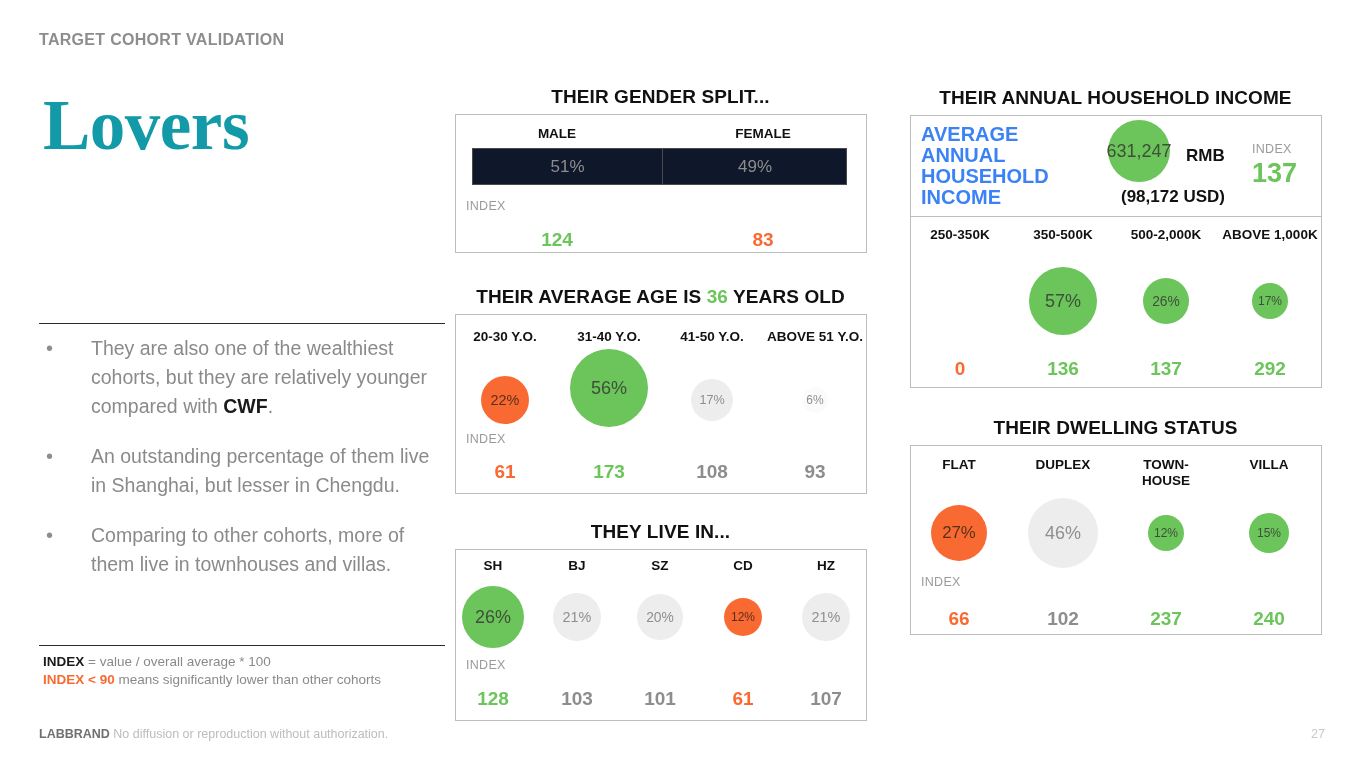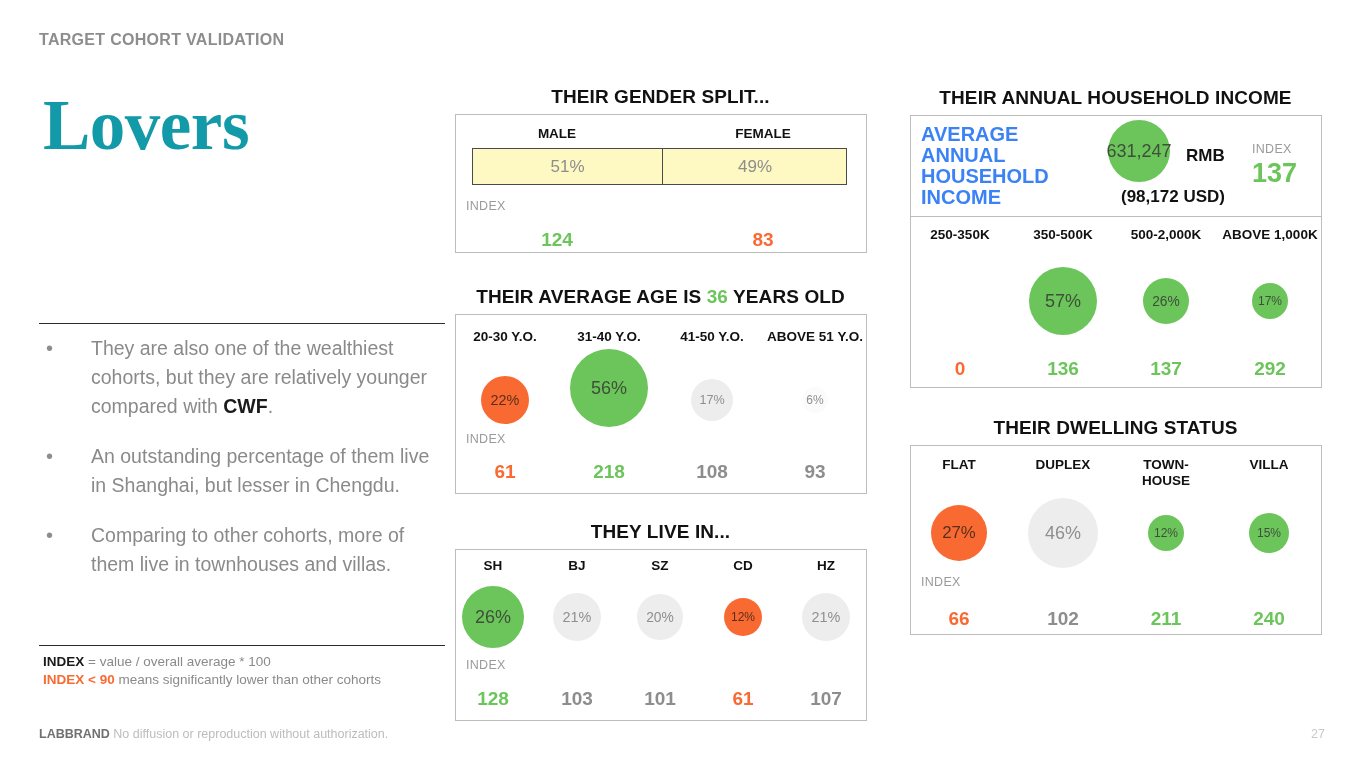--- a/index.html
+++ b/index.html
@@ -81,21 +81,21 @@
     position: absolute; border-radius: 50%;
     display: flex; align-items: center; justify-content: center;
     font-size: 17px; color: #5a5a5a; font-weight: 300;
   }
   .b-green  { background: #6bc55a; color: #3f4f3a; }
   .b-orange { background: #f96a33; color: #5a2f18; }
   .b-grey   { background: #ededed; color: #8f8f8f; }
   .b-faint  { background: #fbfbfb; color: #8f8f8f; }
 
   
-  .gbar { position: absolute; display: flex; border: 1px solid #4a4a4a; background: #fef9c3; }
+  .gbar { position: absolute; display: flex; border: 1px solid #4a4a4a; background: #0f172a; }
   .gbar .seg {
     display: flex; align-items: center; justify-content: center;
     font-size: 17px; color: #8d8d8d; font-weight: 300; height: 100%;
   }
   .gbar .seg.male { border-right: 1px solid #4a4a4a; }
 
   
   .inc-divider { position: absolute; height: 1px; background: #bdbdbd; }
   .inc-label {
     position: absolute; font-size: 20px; font-weight: bold; color: #3b82f6; line-height: 21px;
@@ -174,21 +174,21 @@
       </div>
       <div class="col-head" style="left: 745px; top: 329px; width: 140px;">
         <div>ABOVE 51 Y.O.</div>
       </div>
       <div class="bubble b-orange" style="left: 481px; top: 376px; width: 48px; height: 48px; font-size: 14.4px;">22%</div>
       <div class="bubble b-green" style="left: 570px; top: 349px; width: 78px; height: 78px; font-size: 18px;">56%</div>
       <div class="bubble b-grey" style="left: 691px; top: 379px; width: 42px; height: 42px; font-size: 12.6px;">17%</div>
       <div class="bubble b-faint" style="left: 802px; top: 387px; width: 26px; height: 26px; font-size: 12px;">6%</div>
       <div class="index-lbl" style="left: 466px; top: 432px;">INDEX</div>
       <div class="index-val v-orange" style="left: 445px; top: 461px; width: 120px;">61</div>
-      <div class="index-val v-green" style="left: 549px; top: 461px; width: 120px;">218</div>
+      <div class="index-val v-green" style="left: 549px; top: 461px; width: 120px;">173</div>
       <div class="index-val v-grey" style="left: 652px; top: 461px; width: 120px;">108</div>
       <div class="index-val v-grey" style="left: 755px; top: 461px; width: 120px;">93</div>
       <div class="card-title" style="left: 453px; top: 521px; width: 415px;">THEY LIVE IN...</div>
       <div class="card" style="left: 455px; top: 549px; width: 412px; height: 172px;"></div>
       <div class="col-head" style="left: 423px; top: 558px; width: 140px;">
         <div>SH</div>
       </div>
       <div class="col-head" style="left: 507px; top: 558px; width: 140px;">
         <div>BJ</div>
       </div>
@@ -260,17 +260,17 @@
       <div class="col-head" style="left: 1199px; top: 457px; width: 140px;">
         <div>VILLA</div>
       </div>
       <div class="bubble b-orange" style="left: 931px; top: 505px; width: 56px; height: 56px; font-size: 16.8px;">27%</div>
       <div class="bubble b-grey" style="left: 1028px; top: 498px; width: 70px; height: 70px; font-size: 18px;">46%</div>
       <div class="bubble b-green" style="left: 1148px; top: 515px; width: 36px; height: 36px; font-size: 12px;">12%</div>
       <div class="bubble b-green" style="left: 1249px; top: 513px; width: 40px; height: 40px; font-size: 12px;">15%</div>
       <div class="index-lbl" style="left: 921px; top: 575px;">INDEX</div>
       <div class="index-val v-orange" style="left: 899px; top: 608px; width: 120px;">66</div>
       <div class="index-val v-grey" style="left: 1003px; top: 608px; width: 120px;">102</div>
-      <div class="index-val v-green" style="left: 1106px; top: 608px; width: 120px;">211</div>
+      <div class="index-val v-green" style="left: 1106px; top: 608px; width: 120px;">237</div>
       <div class="index-val v-green" style="left: 1209px; top: 608px; width: 120px;">240</div>
     </div>
 
 </div>
 
 </body></html>

